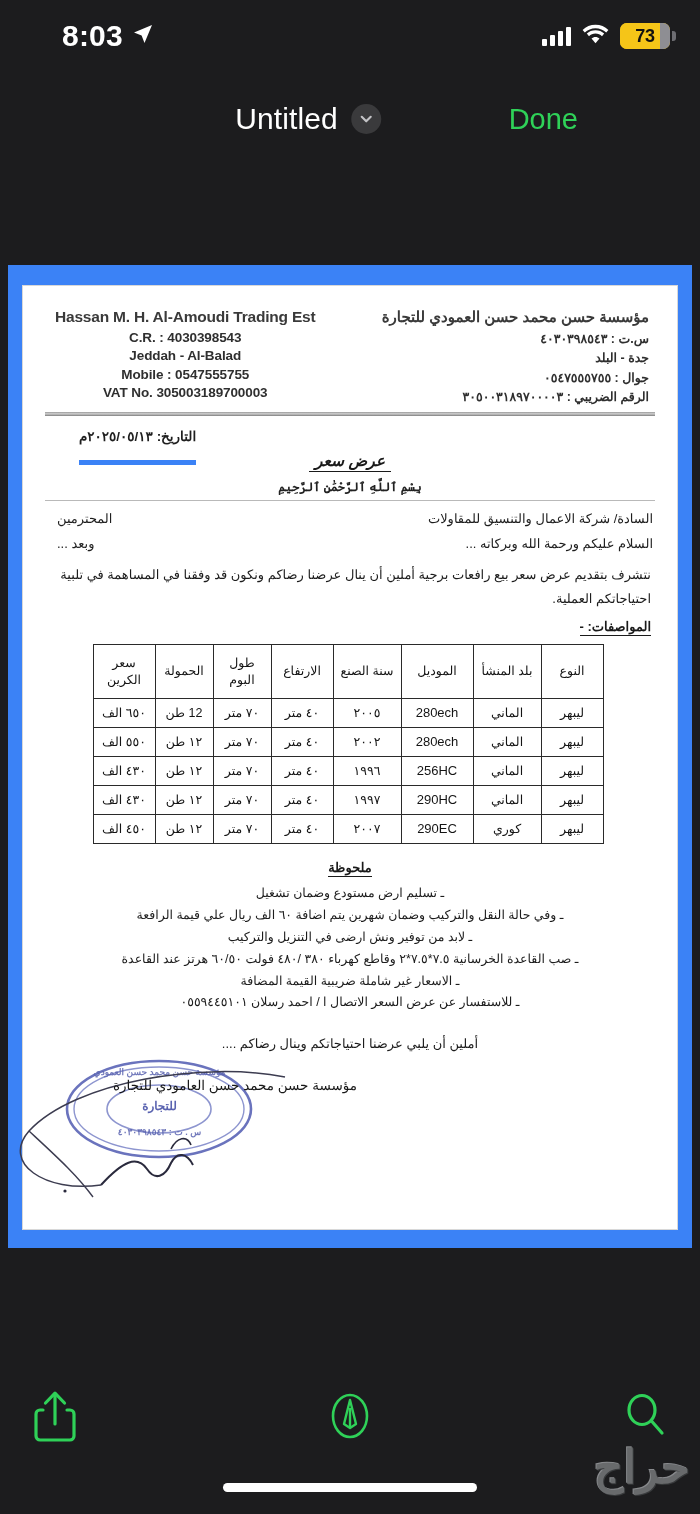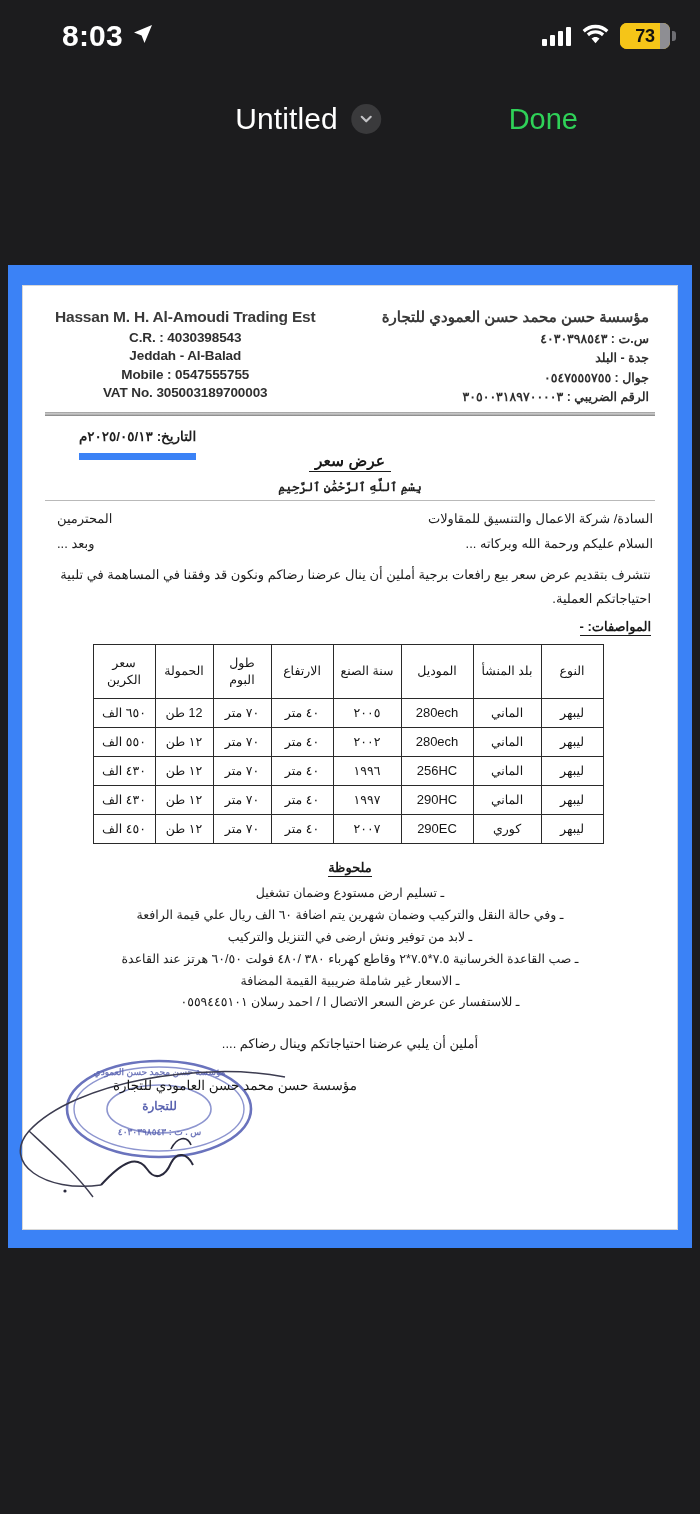--- a/index.html
+++ b/index.html
@@ -127,27 +127,27 @@
   .rule-thick {
     margin:8px 2px 0 2px; height:4px;
     background:linear-gradient(#9a9a9a,#cfcfcf 45%,#7d7d7d);
   }
 
   .date-line {
     direction:rtl; text-align:left;
     padding:12px 0 0 36px;
     font-size:13.5px; font-weight:700; color:#1e1e1e;
   }
-  .date-line span { border-bottom:7px solid #3b82f6; padding-bottom:9px; }
+  .date-line span { border-bottom:5px solid #3b82f6; padding-bottom:16px; }
 
   .doc-title {
     text-align:center; margin-top:8px;
     font-size:15.5px; font-weight:700; color:#1a1a1a;
   }
-  .doc-title span { border-bottom:1.5px solid #1a1a1a; padding:0 6px 2px 6px; }
+  .doc-title span { border-bottom:1.5px solid #1a1a1a; padding:0 6px 2px 6px;font-style:italic; }
 
   .basmala {
     text-align:center; margin-top:10px;
     font-size:12px; font-weight:700; color:#222; letter-spacing:-0.5px;
   }
   .rule-thin {
     margin:6px 2px 0 2px; height:1px; background:#b9b9b9;
   }
 
   .addr-row {
@@ -466,14 +466,38 @@
           <path d="M96 120 C118 96 132 90 142 104 C150 116 160 112 166 98 C172 86 182 88 188 100" fill="none" stroke="#2a2a3d" stroke-width="2"></path>
           <path d="M166 84 C172 72 182 70 186 80" fill="none" stroke="#2a2a3d" stroke-width="1.6"></path>
           <circle cx="60" cy="126" r="1.6" fill="#2a2a3d"></circle>
         </svg>
         <div class="sig-company">مؤسسة حسن محمد حسن العامودي للتجارة</div>
       </div>
 
     </div>
   </div>
 
+  <div class="toolbar">
+    <span class="tb-share">
+      <svg width="42" height="52" viewBox="0 0 42 52">
+        <path d="M9 20 H6 a4 4 0 0 0 -4 4 v22 a4 4 0 0 0 4 4 h30 a4 4 0 0 0 4 -4 V24 a4 4 0 0 0 -4 -4 h-3" fill="none" stroke="#2fd158" stroke-width="3.2" stroke-linecap="round"></path>
+        <path d="M21 34 V4" fill="none" stroke="#2fd158" stroke-width="3.2" stroke-linecap="round"></path>
+        <path d="M11.5 13 L21 3.2 L30.5 13" fill="none" stroke="#2fd158" stroke-width="3.2" stroke-linecap="round" stroke-linejoin="round"></path>
+      </svg>
+    </span>
+    <span class="tb-markup">
+      <svg width="46" height="52" viewBox="0 0 46 52">
+        <ellipse cx="23" cy="26" rx="17" ry="21" fill="none" stroke="#2fd158" stroke-width="2.6"></ellipse>
+        <path d="M23 10 L29 34 L23 38 L17 34 Z" fill="none" stroke="#2fd158" stroke-width="2.4" stroke-linejoin="round"></path>
+        <path d="M23 18 L23 38" stroke="#2fd158" stroke-width="2.4"></path>
+      </svg>
+    </span>
+    <span class="tb-search">
+      <svg width="42" height="46" viewBox="0 0 42 46">
+        <ellipse cx="18" cy="18" rx="13" ry="14.5" fill="none" stroke="#2fd158" stroke-width="3.2"></ellipse>
+        <path d="M27.5 29 L38 41" stroke="#2fd158" stroke-width="3.2" stroke-linecap="round"></path>
+      </svg>
+    </span>
+    <div class="watermark">حراج</div>
+    <div class="home-indicator"></div>
+  </div>
 
 </div>
 
 </body></html>

